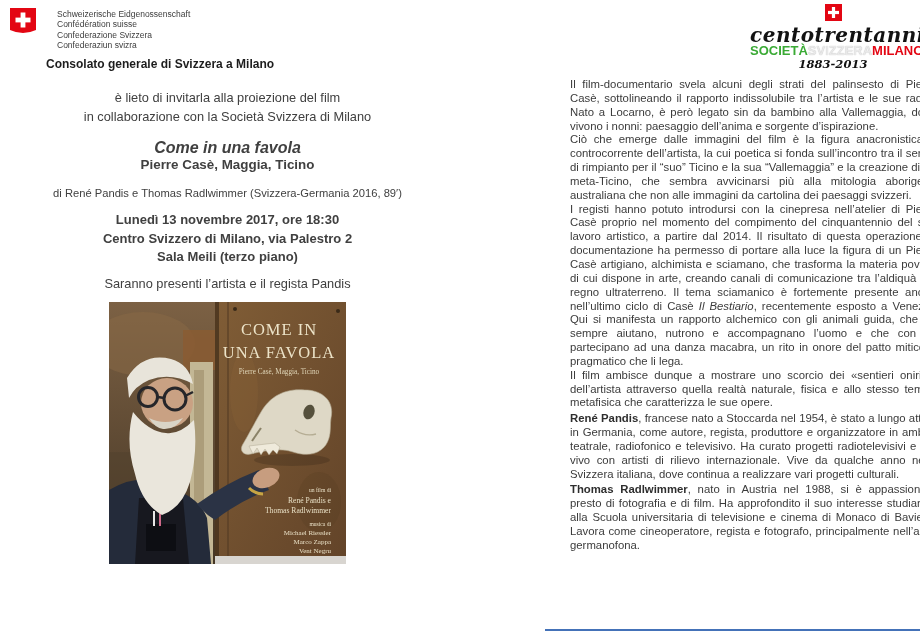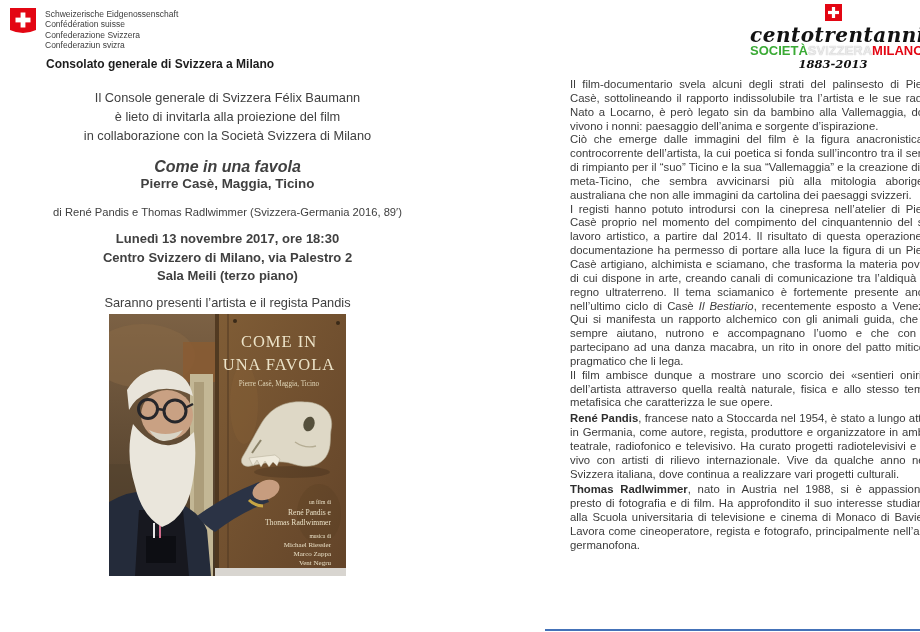--- a/index.html
+++ b/index.html
@@ -2,21 +2,21 @@
 <html><head>
 <meta charset="utf-8">
 <style>
   html,body{margin:0;padding:0;}
   body{
     width:920px;height:632px;background:#ffffff;position:relative;overflow:hidden;
     font-family:"Liberation Sans",sans-serif;color:#3d3d3d;
     -webkit-font-smoothing:antialiased;
   }
   
-  .fed-logo{position:absolute;left:10px;top:8px;display:flex;gap:9px;}
+  .fed-logo{position:absolute;left:10px;top:8px;display:flex;gap:21px;}
   .fed-lines{font-size:8.5px;line-height:10.3px;color:#3c3c3c;padding-top:1px;}
   .consulate{position:absolute;left:46px;top:57px;font-size:12px;font-weight:bold;color:#1d1d1d;}
   
   .soc-logo{position:absolute;left:750px;top:4px;width:166px;text-align:center;}
   .soc-flag{display:block;margin:0 auto 1px auto;}
   .soc-script{font-family:"DejaVu Serif",serif;font-style:italic;font-weight:bold;
     font-size:20px;line-height:19px;color:#121212;letter-spacing:.5px;white-space:nowrap;}
   .soc-words{font-size:13px;font-weight:bold;line-height:12px;letter-spacing:0;white-space:nowrap;}
   .soc-green{color:#3aaa35;}
   .soc-light{color:#e9e9e9;text-shadow:0 0 1px #b5b5b5;}
@@ -24,21 +24,21 @@
   .soc-years{font-family:"DejaVu Serif",serif;font-style:italic;font-weight:bold;
     font-size:11.5px;line-height:14px;color:#121212;}
   
   .invite{position:absolute;left:15px;top:88px;width:425px;text-align:center;
     font-size:12.8px;line-height:19px;color:#404040;}
   .film-title{margin-top:13px;font-weight:bold;font-style:italic;font-size:16px;line-height:17px;}
   .film-sub{font-weight:bold;font-size:13.4px;line-height:18px;}
   .film-credits{margin-top:12px;font-size:11.2px;line-height:14px;}
   .event{margin-top:11px;font-weight:bold;font-size:13px;line-height:18.5px;}
   .guests{margin-top:8px;font-size:12.8px;line-height:17px;}
-  .poster-wrap{margin:3px auto 0 auto;width:237px;height:320px;}
+  .poster-wrap{margin:10px auto 0 auto;width:237px;height:320px;}
   .refresh{margin-top:18px;font-size:13.2px;line-height:17px;}
   .rsvp{margin-top:3px;font-size:12.4px;line-height:17px;}
   .rsvp a{color:#4c1d95;text-decoration:underline;cursor:pointer;margin-left:5px;}
   
   .article{position:absolute;left:570px;top:78px;width:366px;
     font-size:11.35px;line-height:13.85px;text-align:justify;color:#3b3b3b;}
   .article p{margin:0;}
   .article p.gap{margin-top:2px;}
   .article b{color:#2e2e2e;}
   .bottom-rule{position:absolute;left:545px;top:629px;width:375px;height:2px;background:#4472b8;}
@@ -70,21 +70,20 @@
       <rect x="6.9" y="3" width="3.2" height="11" fill="#ffffff"></rect>
       <rect x="3" y="6.9" width="11" height="3.2" fill="#ffffff"></rect>
     </svg>
   </span>
   <div class="soc-script">centotrentanni</div>
   <div class="soc-words"><span class="soc-green">SOCIETÀ</span><span class="soc-light">SVIZZERA</span><span class="soc-red">MILANO</span></div>
   <div class="soc-years">1883-2013</div>
 </div>
 
 <div class="invite">
-  <div>Il Console generale di Svizzera Félix Baumann</div>
   <div>è lieto di invitarla alla proiezione del film</div>
   <div>in collaborazione con la Società Svizzera di Milano</div>
 
   <div class="film-title">Come in una favola</div>
   <div class="film-sub">Pierre Casè, Maggia, Ticino</div>
 
   <div class="film-credits">di René Pandis e Thomas Radlwimmer (Svizzera-Germania 2016, 89′)</div>
 
   <div class="event">
     <div>Lunedì 13 novembre 2017, ore 18:30</div>

